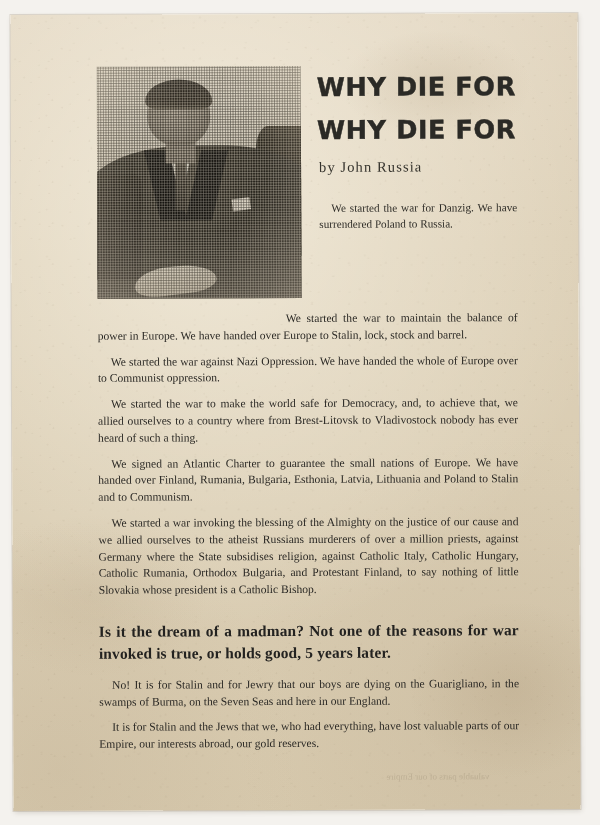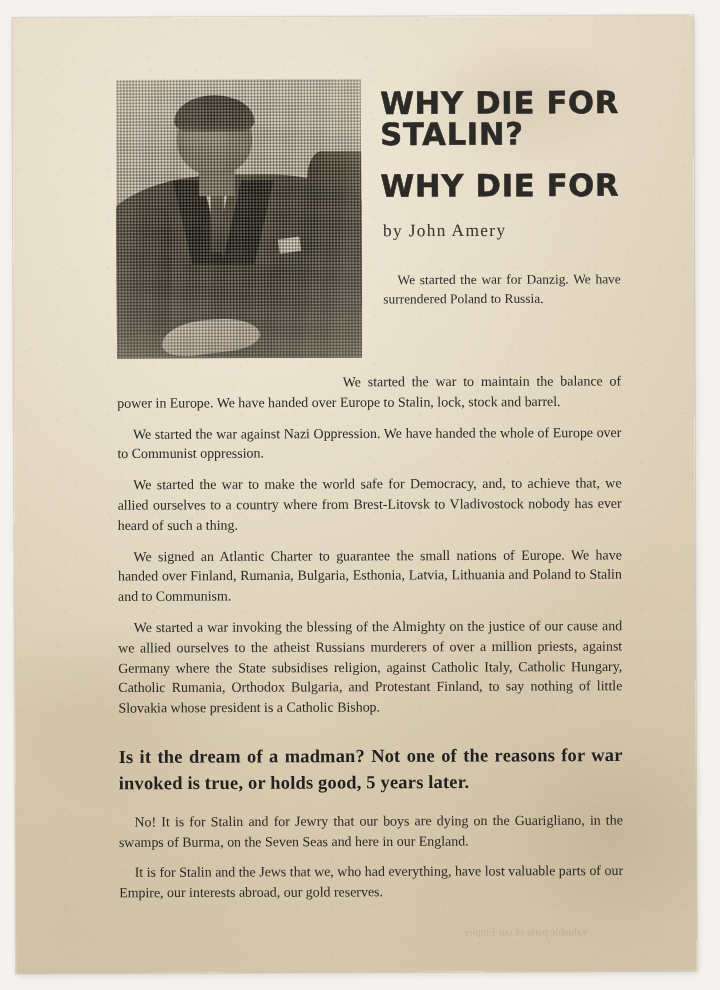--- a/index.html
+++ b/index.html
@@ -329,23 +329,22 @@
         <div class="head"></div>
         <div class="hair"></div>
         <div class="hand"></div>
         <div class="halftone"></div>
         <div class="halftone2"></div>
         <div class="photo-fade"></div>
       </div>
 
       <div class="titleblock">
         <h1 class="headline">WHY DIE FOR</h1>
-        <h1 class="headline">STALIN?</h1>
         <h1 class="headline second">WHY DIE FOR</h1>
-        <div class="byline">by John Amery</div>
+        <div class="byline">by John Russia</div>
         <p class="lead-col">We started the war for Danzig. We have surrendered Poland to Russia.</p>
       </div>
 
     </div>
 
     <div class="body">
       <p class="wrap-first">We started the war to maintain the balance of power in Europe. We have handed over Europe to Stalin, lock, stock and barrel.</p>
       <p>We started the war against Nazi Oppression. We have handed the whole of Europe over to Communist oppression.</p>
       <p>We started the war to make the world safe for Democracy, and, to achieve that, we allied ourselves to a country where from Brest-Litovsk to Vladivostock nobody has ever heard of such a thing.</p>
       <p>We signed an Atlantic Charter to guarantee the small nations of Europe. We have handed over Finland, Rumania, Bulgaria, Esthonia, Latvia, Lithuania and Poland to Stalin and to Communism.</p>

